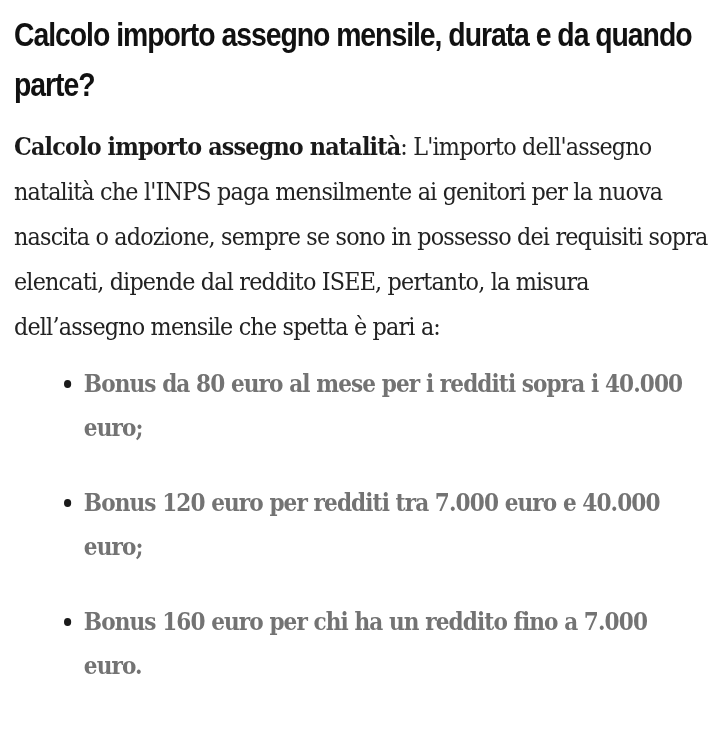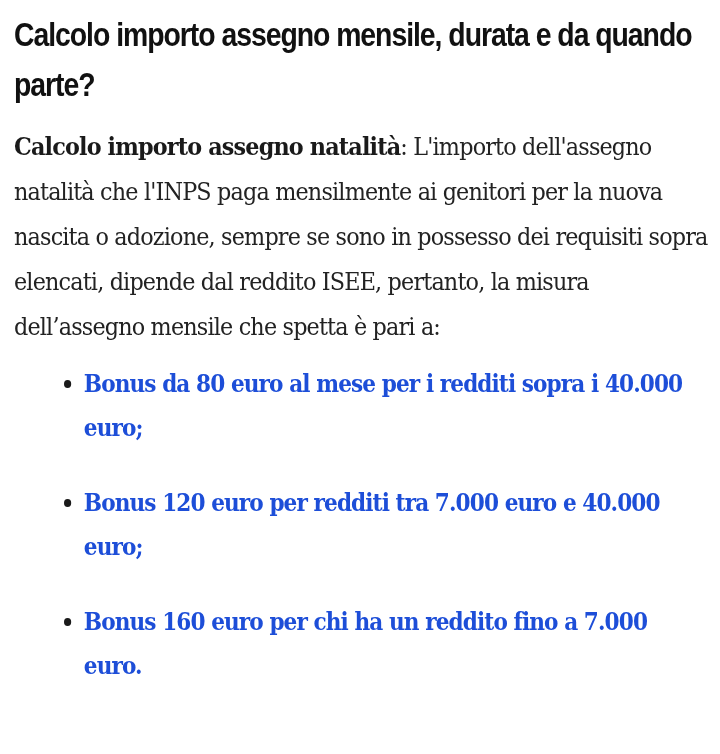--- a/index.html
+++ b/index.html
@@ -31,21 +31,21 @@
     p.body b { font-weight: bold; color: #1a1a1a; }
     ul.bonus {
       list-style: none;
       margin: 12px 0 0 0;
       padding: 0 0 0 50px;
       font-family: "DejaVu Serif", serif;
       font-weight: bold;
       font-size: 24px;
       line-height: 44px;
       letter-spacing: -1px;
-      color: #1d4ed8;
+      color: #737373;
     }
     ul.bonus li {
       position: relative;
       padding-left: 22px;
       margin-bottom: 31px;
       transform: scaleX(0.9);
       transform-origin: left top;
       width: 680px;
     }
     ul.bonus li .bullet {

